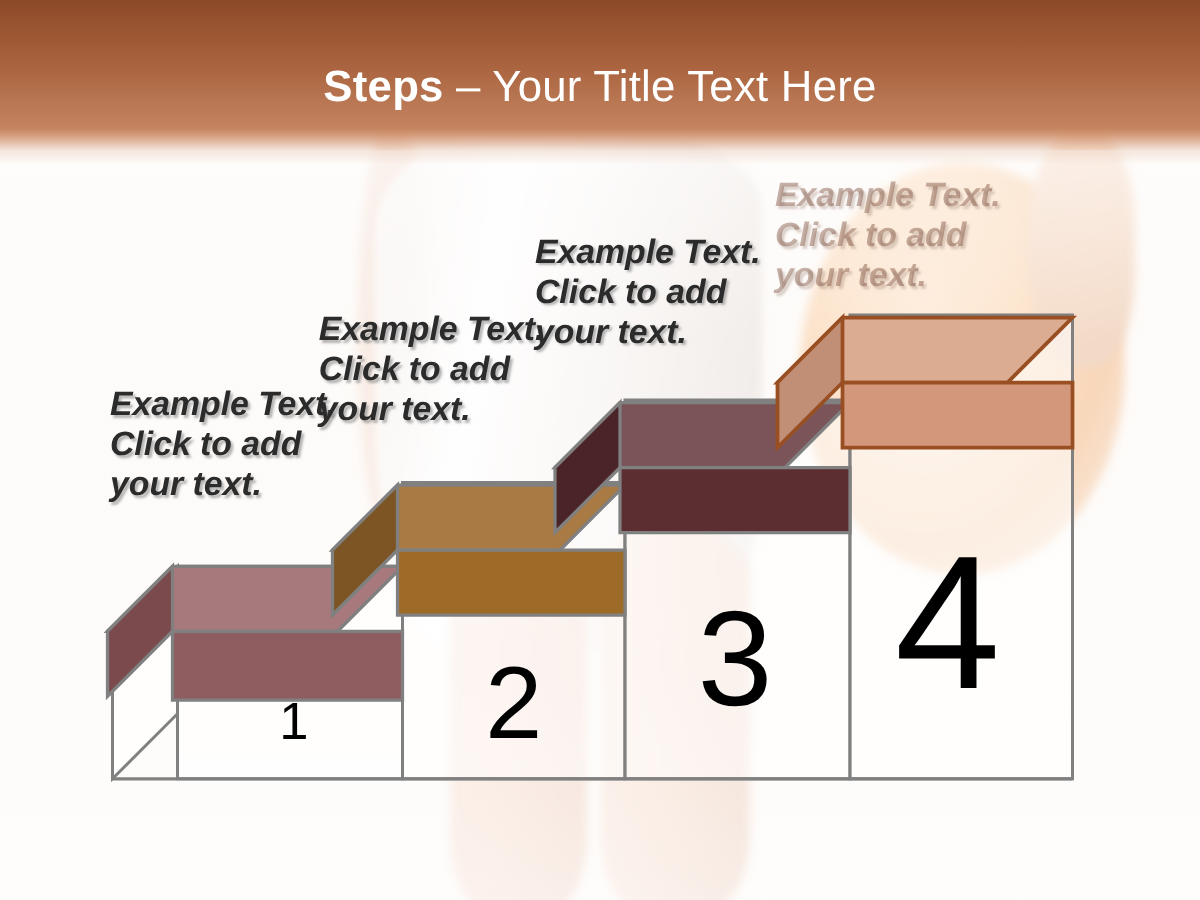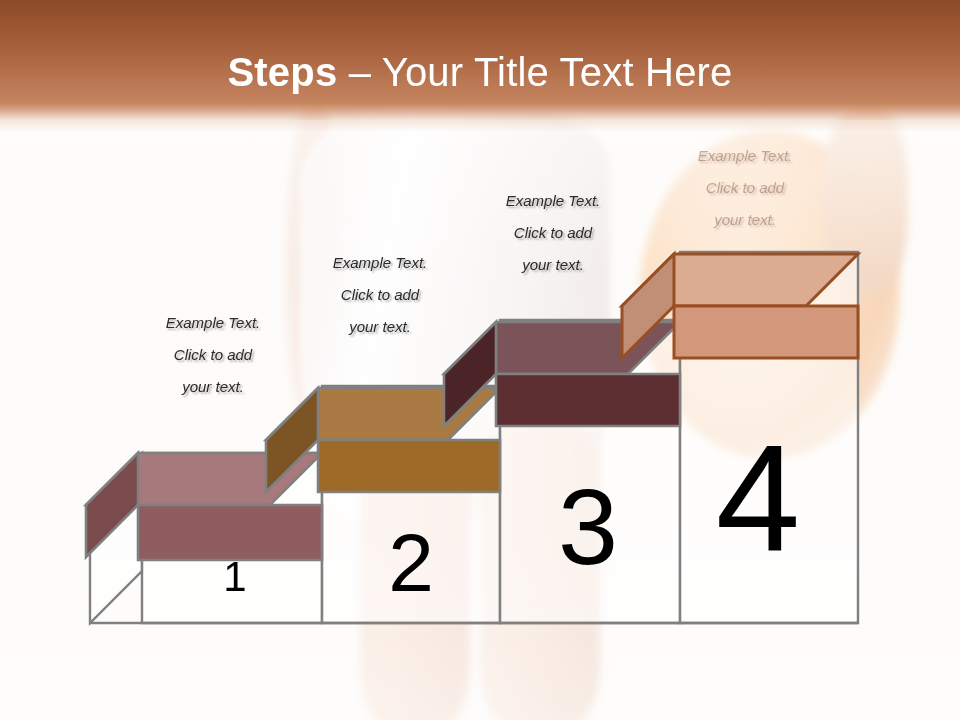--- a/index.html
+++ b/index.html
@@ -110,21 +110,21 @@
       rgba(206,141,104,0.85) 82%,
       rgba(232,200,180,0.45) 91%,
       rgba(255,255,255,0) 100%);
   }
   .header-title {
     position: absolute;
     left: 0; top: 50px;
     width: 960px;
     text-align: center;
     color: #ffffff;
-    font-size: 40px;
+    font-size: 35px;
     font-weight: 400;
     letter-spacing: .2px;
     white-space: nowrap;
   }
   .header-title .strong { font-weight: 700; }
 
   
   .stairs { position: absolute; left: 0; top: 0; width: 960px; height: 720px; }
   .stairs svg { position: absolute; left: 0; top: 0; }
 
@@ -141,26 +141,27 @@
   .num1 { left: 175px; top: 556px; width: 120px; font-size: 42px; }
   .num2 { left: 341px; top: 522px; width: 140px; font-size: 82px; }
   .num3 { left: 508px; top: 473px; width: 160px; font-size: 108px; }
   .num4 { left: 668px; top: 422px; width: 180px; font-size: 152px; }
 
   
   .caption {
     position: absolute;
     font-family: "Liberation Sans", sans-serif;
     font-style: italic;
-    font-size: 15px;
+    font-size: 27px;
     line-height: 32px;
-    text-align: center;
+    text-align: left;
     color: #2b2b2b;
     text-shadow: 2px 2px 2px rgba(120,120,120,.55);
     white-space: pre-line;
+    font-weight: bold;
   }
   .cap1 { left: 88px;  top: 307px; width: 250px; }
   .cap2 { left: 255px; top: 247px; width: 250px; }
   .cap3 { left: 428px; top: 185px; width: 250px; }
   .cap4 {
     left: 620px; top: 140px; width: 250px;
     color: rgba(120, 72, 52, .42);
     text-shadow: 2px 2px 2px rgba(150,120,105,.35);
   }
 </style>

